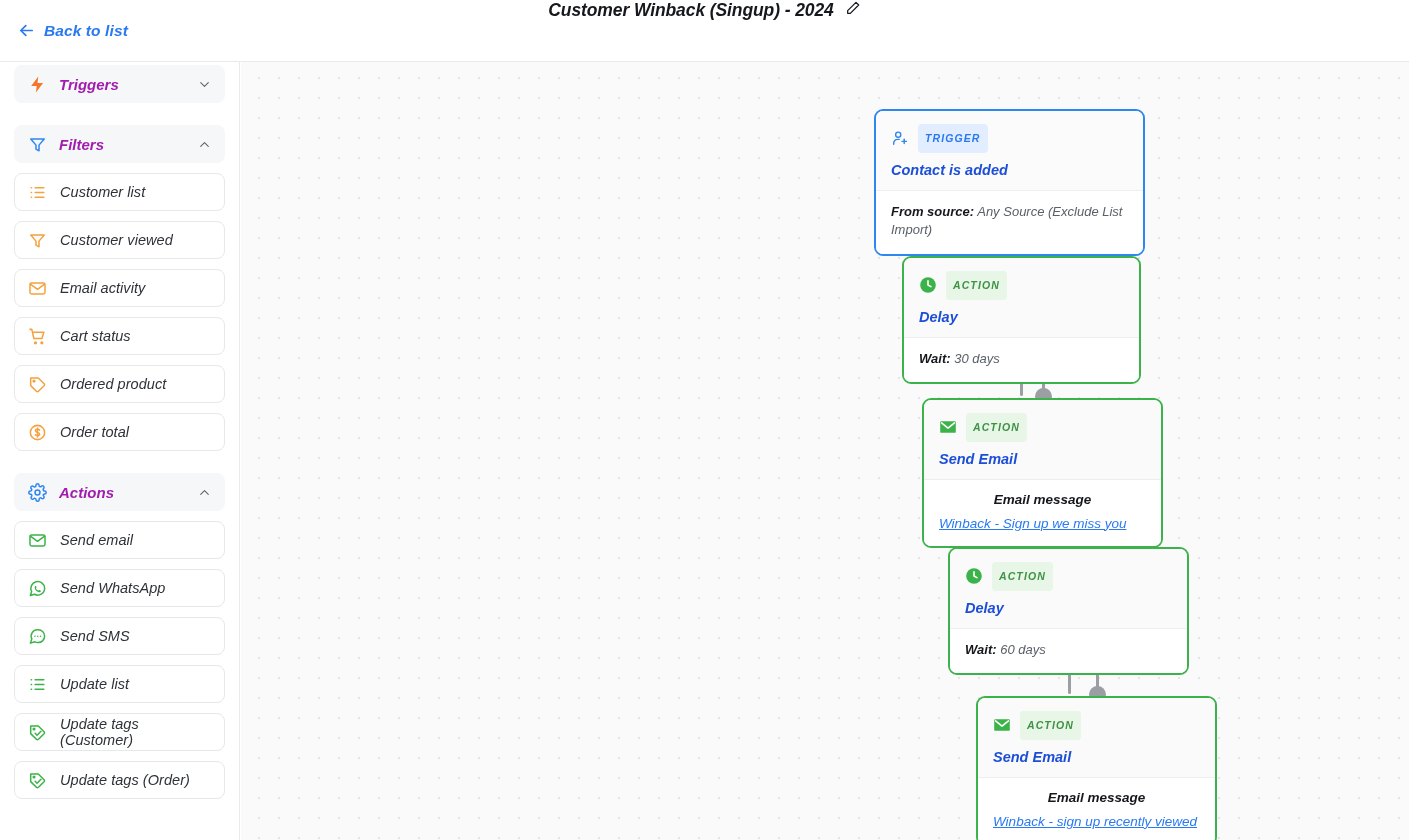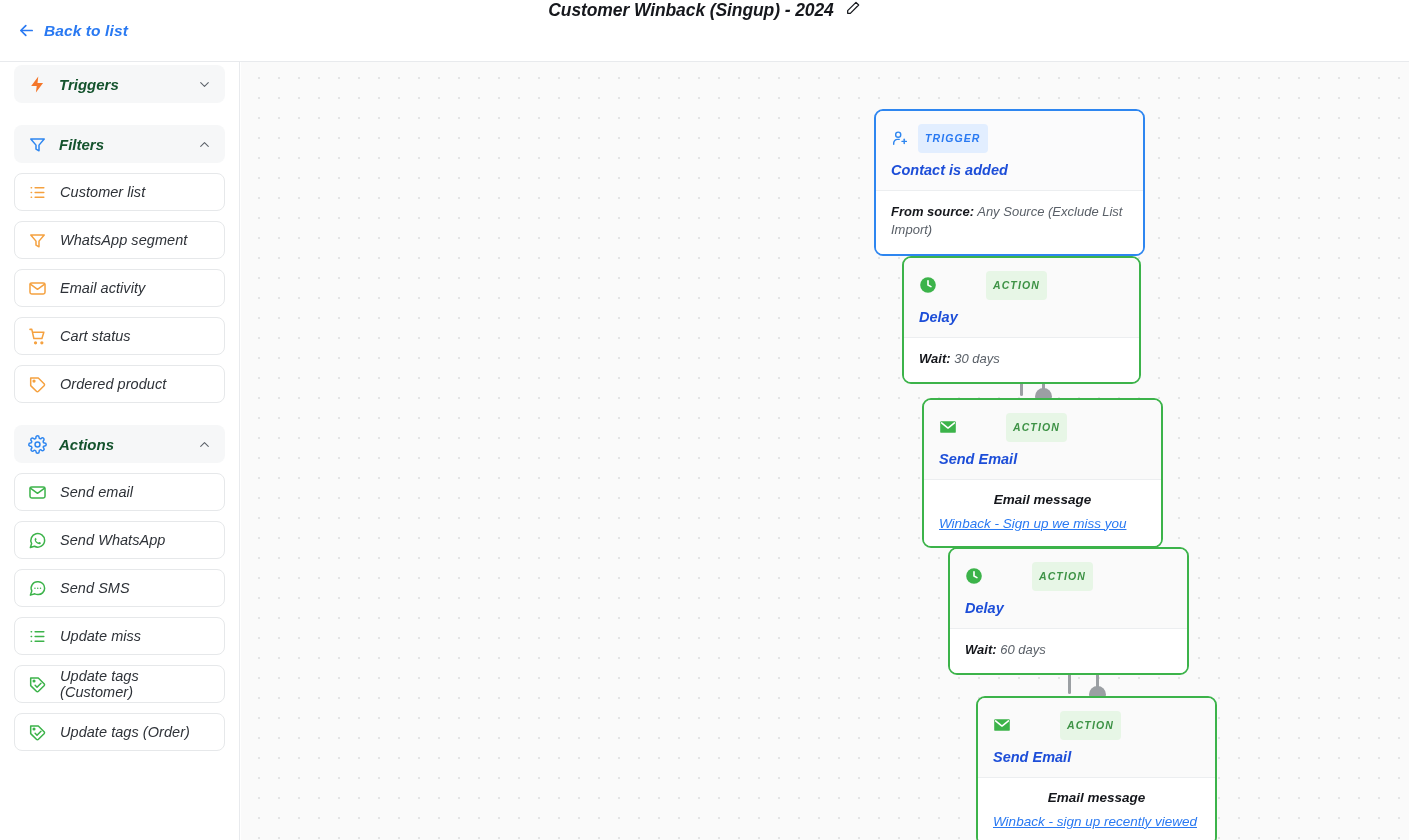--- a/index.html
+++ b/index.html
@@ -47,21 +47,21 @@
   }
   .sidebar-inner { padding-top: 3px; }
 
   .group-header {
     display: flex; align-items: center; gap: 12px;
     height: 38px; padding: 0 14px;
     background: #f6f7f8; border-radius: 8px;
     margin-bottom: 10px; cursor: pointer;
   }
   .group-header .g-title {
-    flex: 1; font-size: 15px; font-weight: 700; color: #14532d;
+    flex: 1; font-size: 15px; font-weight: 700; color: #a21caf;
   }
   .group-header .gicon { width: 19px; height: 19px; display: block; flex: 0 0 19px; }
   .chev { width: 13px; height: 13px; display: block; }
 
   .nav-item {
     display: flex; align-items: center; gap: 13px;
     height: 38px; padding: 0 13px;
     border: 1px solid #e6e8ea; border-radius: 8px;
     background: #fff; margin-bottom: 10px; cursor: pointer;
   }
@@ -103,21 +103,21 @@
 
   .node-head { padding: 13px 15px 12px; background: #fafafa; }
   .node.trigger .node-head { background: #fbfbfc; }
   .badge-row { display: flex; align-items: center; gap: 9px; margin-bottom: 9px; }
   .node-ico { width: 18px; height: 18px; display: block; flex: 0 0 18px; }
   .badge {
     font-size: 10.5px; font-weight: 700; letter-spacing: 1.1px;
     padding: 9px 7px; border-radius: 4px; line-height: 1;
   }
   .badge.trigger-b { background: #e2eeff; color: #2979f2; }
-  .badge.action-b  { background: #e7f6e6; color: #3d9245; margin-left: 40px; }
+  .badge.action-b  { background: #e7f6e6; color: #3d9245; }
   .node-title { font-size: 14.5px; font-weight: 700; color: #1d4ed8; }
 
   .node-body {
     padding: 12px 15px 14px;
     border-top: 1px solid #eceef0;
     background: #ffffff;
   }
   .kv { font-size: 13px; color: #5a6068; line-height: 1.45; }
   .kv b { color: #16181d; font-weight: 700; }
   .body-label { font-size: 13.5px; font-weight: 700; color: #16181d; margin-bottom: 7px; text-align: center; }
@@ -185,21 +185,21 @@
             <line x1="4" y1="6" x2="4.5" y2="6"></line>
             <line x1="4" y1="12" x2="4.5" y2="12"></line>
             <line x1="4" y1="18" x2="4.5" y2="18"></line>
           </svg>
           <span class="nlabel">Customer list</span>
         </div>
         <div class="nav-item">
           <svg class="nicon" viewBox="0 0 24 24" fill="none" stroke="#f5a13f" stroke-width="1.9" stroke-linecap="round" stroke-linejoin="round">
             <path d="M3.5 5h17l-6.6 7.8V20l-3.8-2.2v-5L3.5 5z"></path>
           </svg>
-          <span class="nlabel">WhatsApp segment</span>
+          <span class="nlabel">Customer viewed</span>
         </div>
         <div class="nav-item">
           <svg class="nicon" viewBox="0 0 24 24" fill="none" stroke="#f5a13f" stroke-width="1.9" stroke-linecap="round" stroke-linejoin="round">
             <rect x="2.5" y="5" width="19" height="14" rx="2.2"></rect>
             <polyline points="3,6.5 12,13 21,6.5"></polyline>
           </svg>
           <span class="nlabel">Email activity</span>
         </div>
         <div class="nav-item">
           <svg class="nicon" viewBox="0 0 24 24" fill="none" stroke="#f5a13f" stroke-width="1.9" stroke-linecap="round" stroke-linejoin="round">
@@ -208,20 +208,28 @@
             <path d="M2.5 3h2.3l2.6 11.5h10.2l2.4-7.8H6"></path>
           </svg>
           <span class="nlabel">Cart status</span>
         </div>
         <div class="nav-item">
           <svg class="nicon" viewBox="0 0 24 24" fill="none" stroke="#f5a13f" stroke-width="1.9" stroke-linecap="round" stroke-linejoin="round">
             <path d="M20.6 13.2l-7.4 7.4a1.8 1.8 0 01-2.6 0l-7.2-7.2V3.8h9.6l7.6 7.6a1.6 1.6 0 010 1.8z"></path>
             <circle cx="7.6" cy="7.6" r="1.1"></circle>
           </svg>
           <span class="nlabel">Ordered product</span>
+        </div>
+        <div class="nav-item">
+          <svg class="nicon" viewBox="0 0 24 24" fill="none" stroke="#f5a13f" stroke-width="1.9" stroke-linecap="round" stroke-linejoin="round">
+            <circle cx="12" cy="12" r="9"></circle>
+            <path d="M14.6 9.1c-.5-.8-1.5-1.2-2.6-1.2-1.5 0-2.5.8-2.5 1.9 0 2.7 5.2 1.4 5.2 4.2 0 1.2-1.1 2-2.7 2-1.2 0-2.2-.4-2.7-1.2"></path>
+            <line x1="12" y1="6.2" x2="12" y2="17.8"></line>
+          </svg>
+          <span class="nlabel">Order total</span>
         </div>
         <div class="group-gap"></div>
         <div class="group-header">
           <svg class="gicon" viewBox="0 0 24 24" fill="none" stroke="#2e86f0" stroke-width="1.9" stroke-linecap="round" stroke-linejoin="round">
             <circle cx="12" cy="12" r="3.1"></circle>
             <path d="M19.4 14.5a1.6 1.6 0 00.33 1.77l.06.06a2 2 0 11-2.83 2.83l-.06-.06a1.6 1.6 0 00-1.77-.33 1.6 1.6 0 00-1 1.47V21a2 2 0 11-4 0v-.1a1.6 1.6 0 00-1.05-1.47 1.6 1.6 0 00-1.77.33l-.06.06a2 2 0 11-2.83-2.83l.06-.06a1.6 1.6 0 00.33-1.77 1.6 1.6 0 00-1.47-1H3a2 2 0 110-4h.1a1.6 1.6 0 001.47-1.05 1.6 1.6 0 00-.33-1.77l-.06-.06a2 2 0 112.83-2.83l.06.06a1.6 1.6 0 001.77.33H9a1.6 1.6 0 001-1.47V3a2 2 0 114 0v.1a1.6 1.6 0 001 1.47 1.6 1.6 0 001.77-.33l.06-.06a2 2 0 112.83 2.83l-.06.06a1.6 1.6 0 00-.33 1.77V9a1.6 1.6 0 001.47 1H21a2 2 0 110 4h-.1a1.6 1.6 0 00-1.47 1z"></path>
           </svg>
           <span class="g-title">Actions</span>
           <svg class="chev" viewBox="0 0 24 24" fill="none" stroke="#5a6068" stroke-width="1.9" stroke-linecap="round" stroke-linejoin="round">
             <polyline points="5,15.5 12,8.5 19,15.5"></polyline>
@@ -252,21 +260,21 @@
         </div>
         <div class="nav-item">
           <svg class="nicon" viewBox="0 0 24 24" fill="none" stroke="#3cb34a" stroke-width="1.9" stroke-linecap="round" stroke-linejoin="round">
             <line x1="9" y1="6" x2="20" y2="6"></line>
             <line x1="9" y1="12" x2="20" y2="12"></line>
             <line x1="9" y1="18" x2="20" y2="18"></line>
             <line x1="4" y1="6" x2="4.5" y2="6"></line>
             <line x1="4" y1="12" x2="4.5" y2="12"></line>
             <line x1="4" y1="18" x2="4.5" y2="18"></line>
           </svg>
-          <span class="nlabel">Update miss</span>
+          <span class="nlabel">Update list</span>
         </div>
         <div class="nav-item">
           <svg class="nicon" viewBox="0 0 24 24" fill="none" stroke="#3cb34a" stroke-width="1.9" stroke-linecap="round" stroke-linejoin="round">
             <path d="M20.6 13.2l-7.4 7.4a1.8 1.8 0 01-2.6 0l-7.2-7.2V3.8h9.6l7.6 7.6a1.6 1.6 0 010 1.8z"></path>
             <circle cx="7.6" cy="7.6" r="1"></circle>
             <polyline points="9,13 11.4,15.4 16.4,10.4"></polyline>
           </svg>
           <span class="nlabel">Update tags (Customer)</span>
         </div>
         <div class="nav-item">

